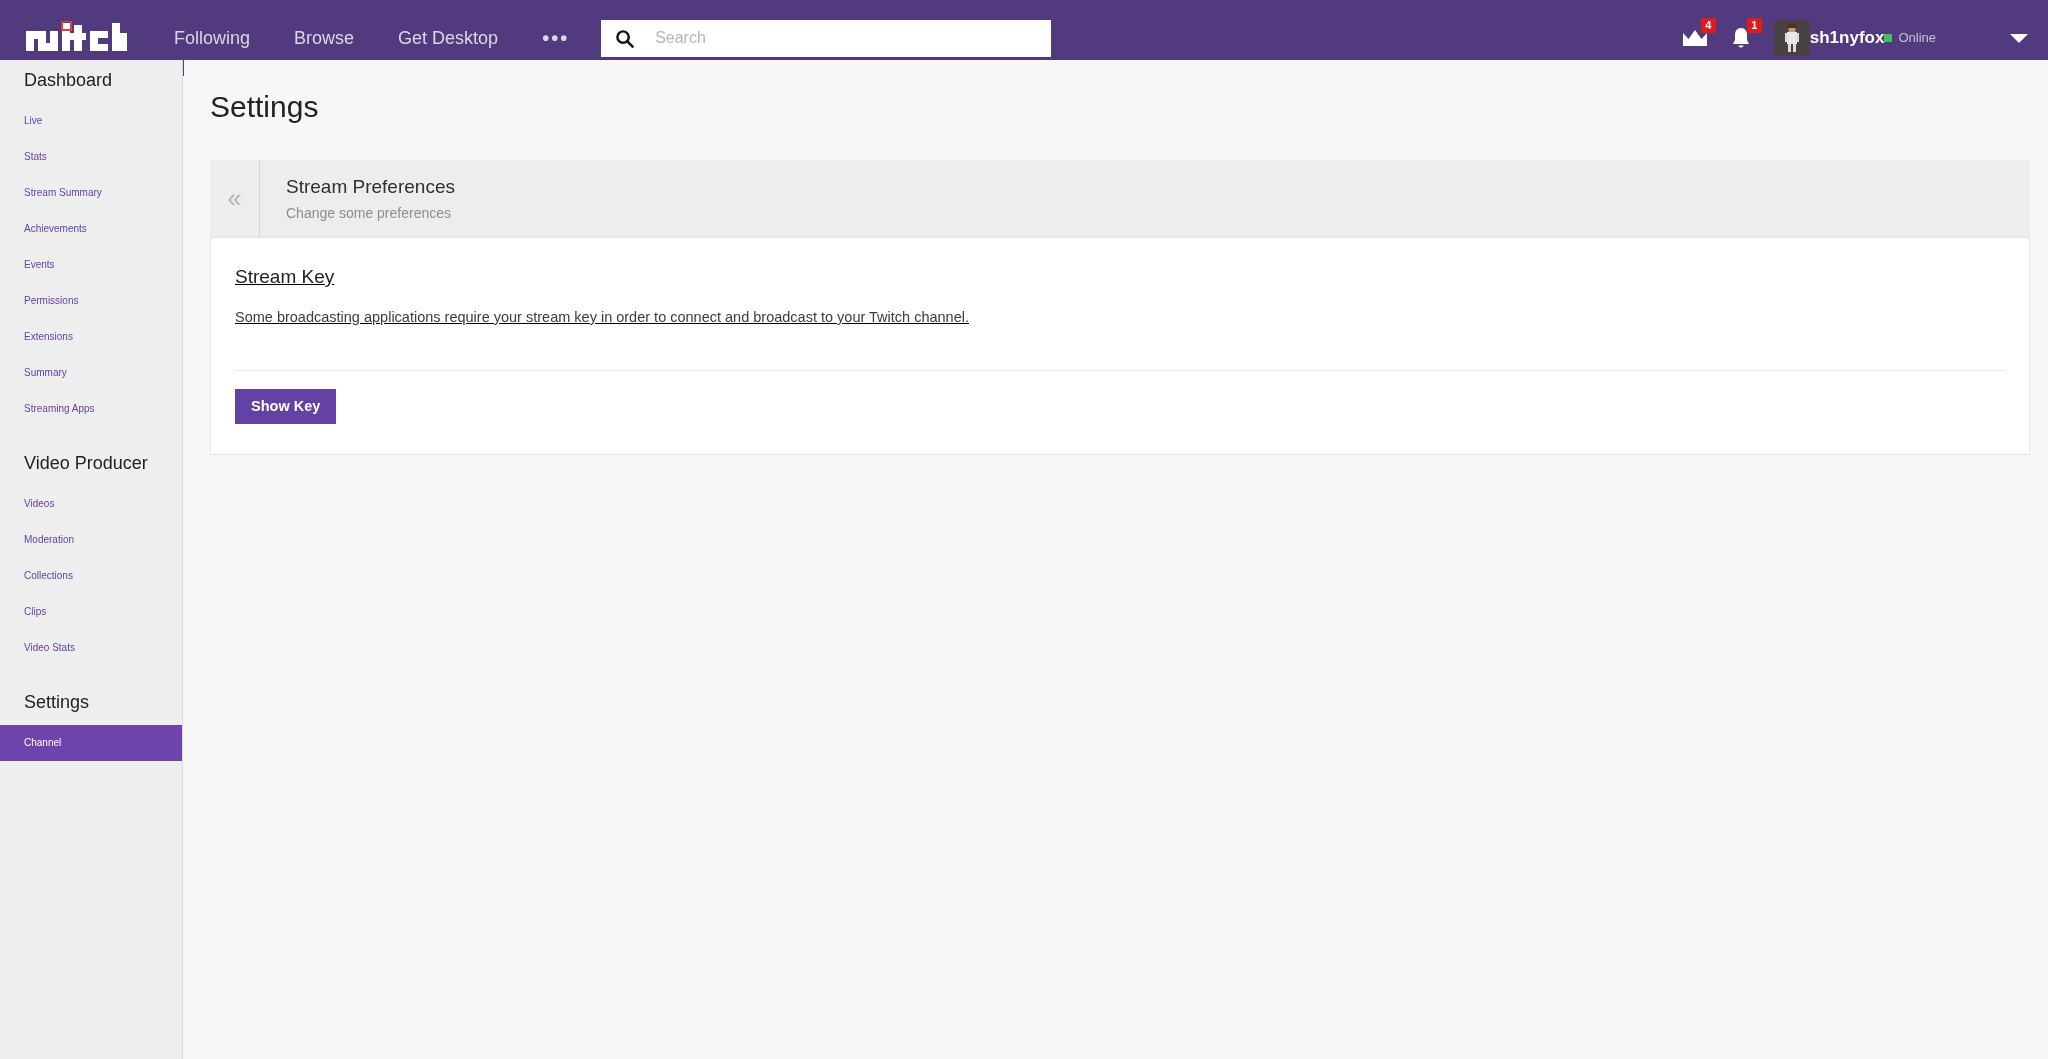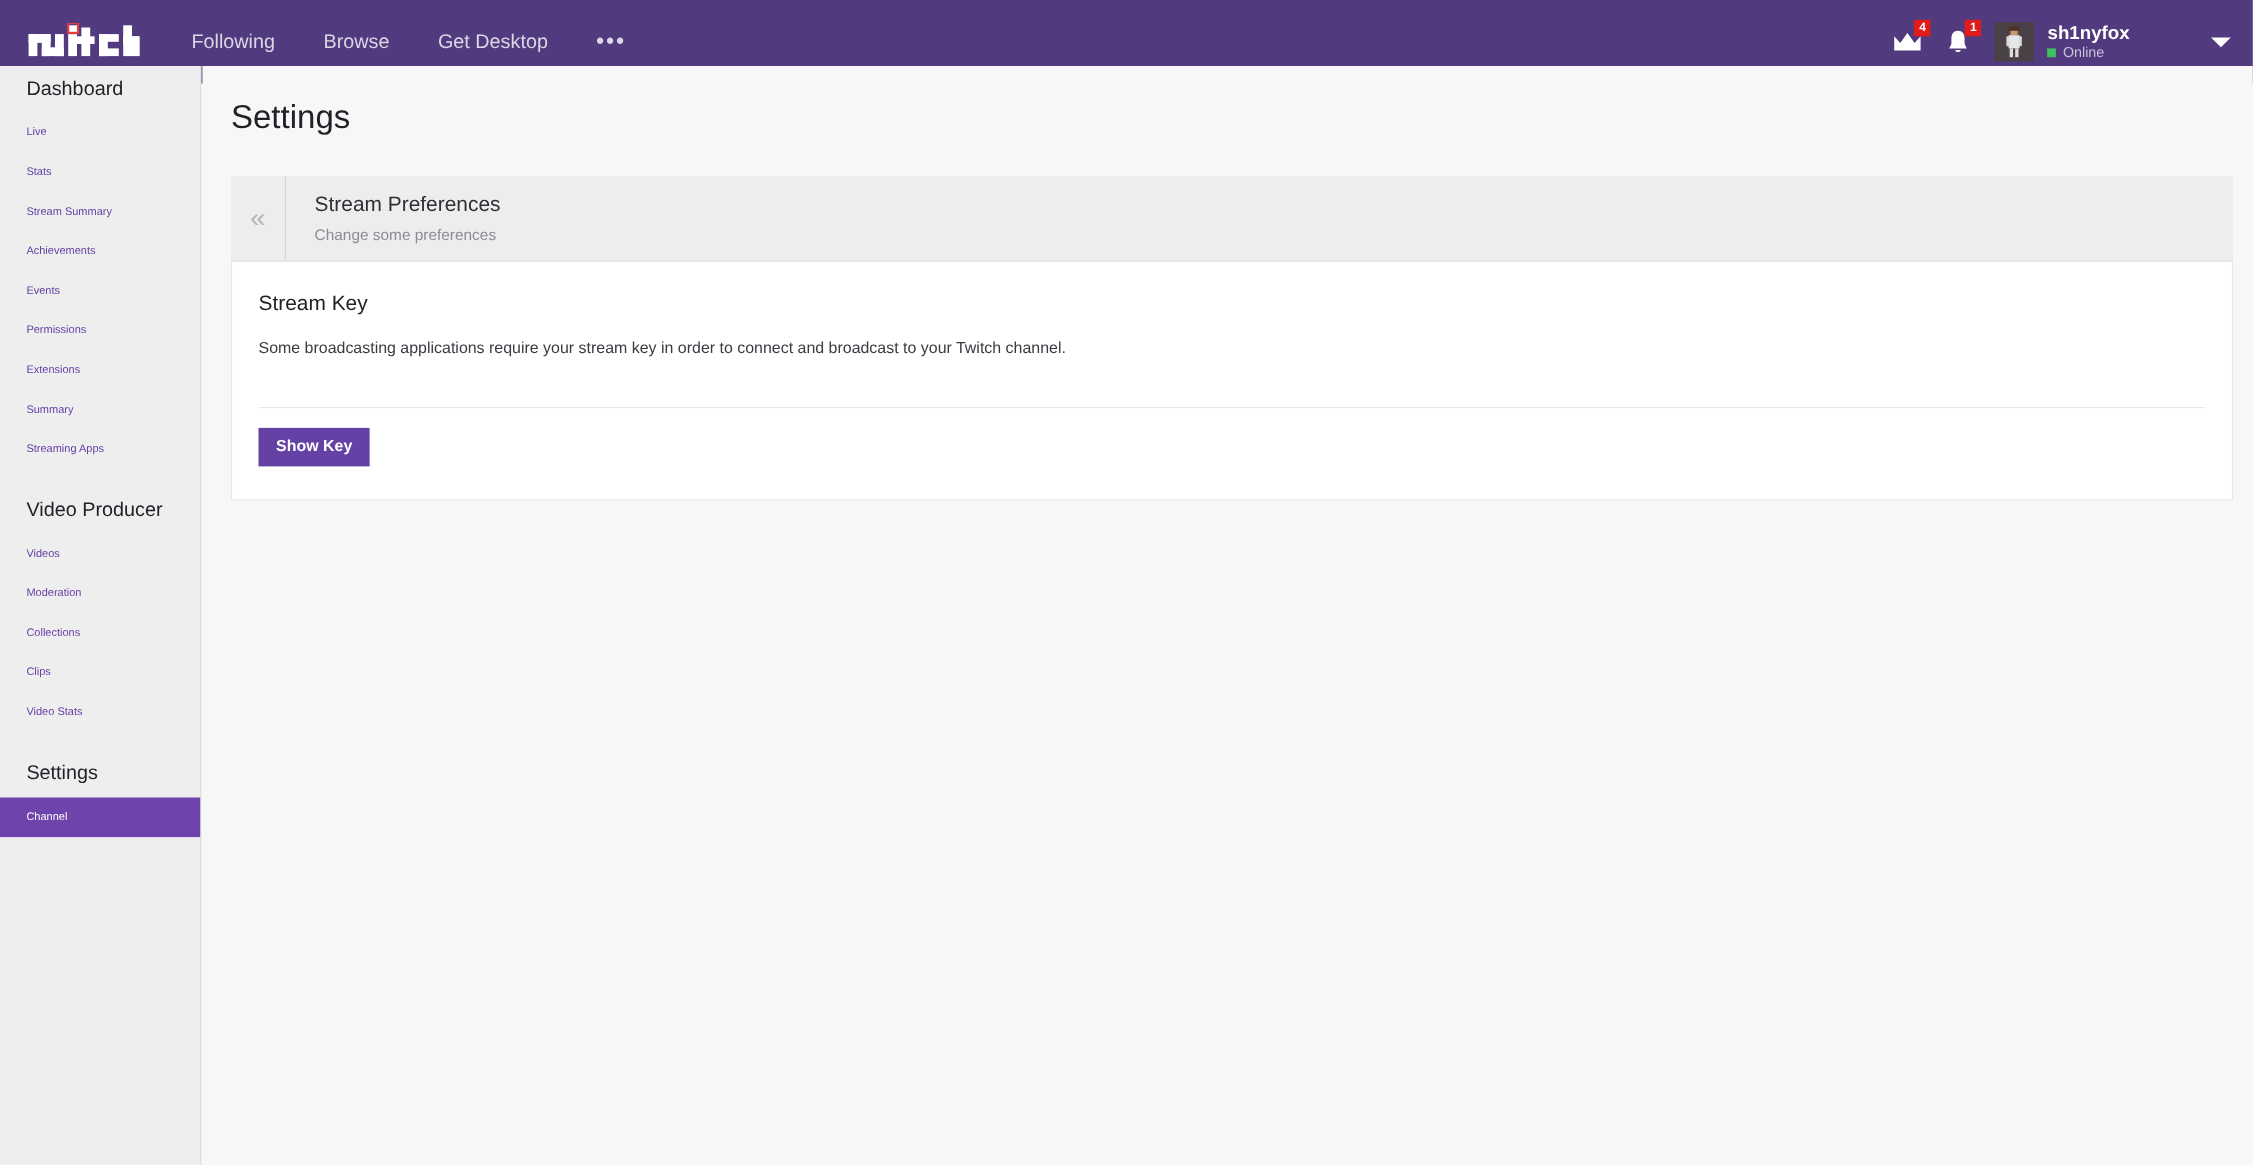--- a/index.html
+++ b/index.html
@@ -111,23 +111,22 @@
   .avatar {
     width: 36px;
     height: 36px;
     margin-left: 10px;
     background: #4b4149;
     position: relative;
     overflow: hidden;
     flex: none;
   }
   .user-block {
-    margin-left: 12px;
-    display: flex;
-    flex-direction: column;
+    display: flex;
+    flex-direction: row;
     justify-content: center;
   }
   .user-name {
     color: #ffffff;
     font-size: 17px;
     font-weight: bold;
     line-height: 20px;
   }
   .user-status {
     display: flex;
@@ -231,20 +230,21 @@
     color: #8c8c96;
     line-height: 20px;
     margin-top: 4px;
   }
   .card {
     background: #ffffff;
     border: 1px solid #e6e6e8;
     border-top: none;
     padding: 26px 24px 30px 24px;
     min-height: 203px;
+    text-decoration: underline;
   }
   .card-title {
     font-size: 19px;
     color: #232127;
     line-height: 26px;
   }
   .card-desc {
     font-size: 14.5px;
     color: #3b3b42;
     line-height: 22px;
@@ -295,20 +295,29 @@
     </svg>
   </a>
 
   <div class="nav-links">
     <a class="nav-link" href="#">Following</a>
     <a class="nav-link" href="#">Browse</a>
     <a class="nav-link" href="#">Get Desktop</a>
     <span class="nav-dots">•••</span>
   </div>
 
+  <div class="search-wrap">
+    <span class="search-icon">
+      <svg width="19" height="19" viewBox="0 0 20 20" aria-hidden="true">
+        <circle cx="8.5" cy="8.5" r="6" fill="none" stroke="#17141f" stroke-width="2.6"></circle>
+        <line x1="13" y1="13" x2="18.5" y2="18.5" stroke="#17141f" stroke-width="2.8" stroke-linecap="round"></line>
+      </svg>
+    </span>
+    <input class="search-input" type="text" placeholder="Search" style="">
+  </div>
 
   <div class="nav-right">
 
     <div class="icon-badge-wrap">
       <svg width="26" height="20" viewBox="0 0 26 20" aria-hidden="true">
         <path d="M1 18 L1 5 L6.5 11 L13 2 L19.5 11 L25 5 L25 18 Z" fill="#ffffff"></path>
       </svg>
       <span class="badge">4</span>
     </div>
 

